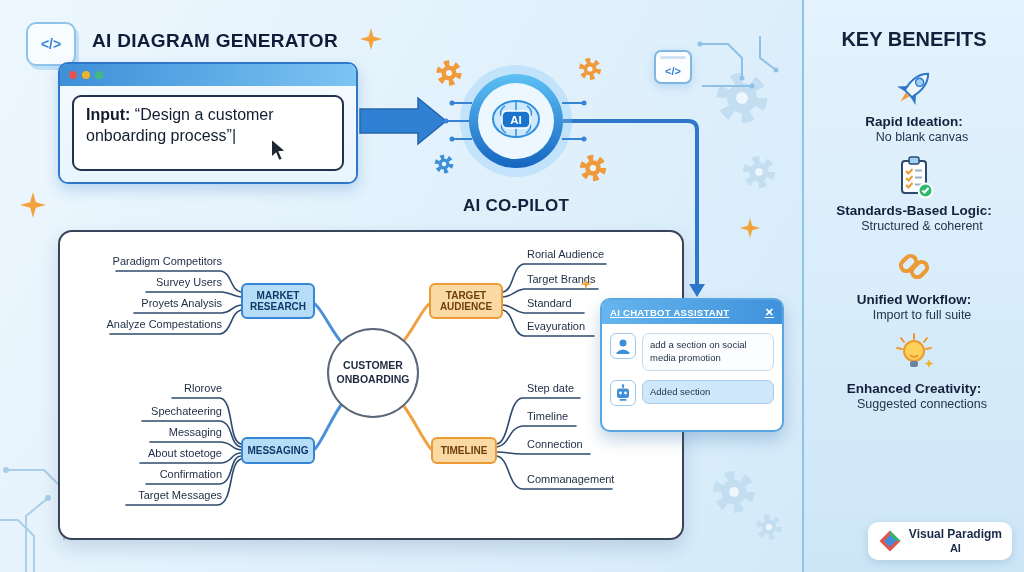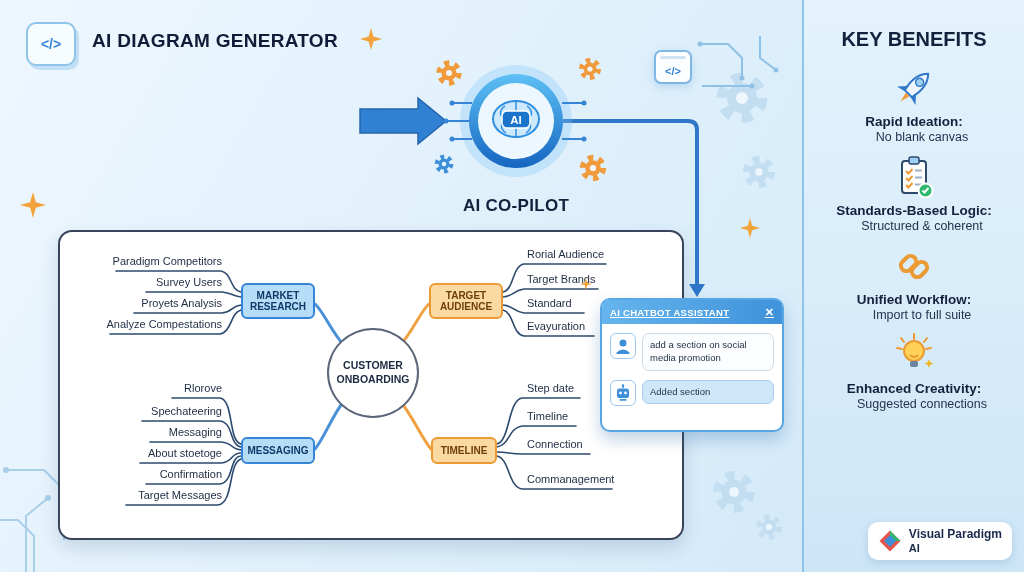--- a/index.html
+++ b/index.html
@@ -77,21 +77,21 @@
     background:linear-gradient(180deg,#e4f3fd,#cde6f7); border-left:2px solid #8ec4ea;
     display:flex; flex-direction:column; align-items:center; padding-top:28px; }
   .kb-title { font-size:20px; font-weight:800; color:#14213d; margin-bottom:14px; }
   .benefit { display:flex; flex-direction:column; align-items:center; margin-bottom:10px; text-align:center; }
   .benefit-icon { width:46px; height:46px; margin-bottom:3px; }
   .benefit-title { font-size:13.5px; font-weight:800; color:#14213d; }
   .benefit-desc { font-size:12.5px; color:#22344e; margin-top:1px;padding-left:16px; }
 
   .logo-card { position:absolute; bottom:12px; right:12px; background:#fff; border-radius:10px;
     padding:6px 10px; display:flex; align-items:center; gap:7px; box-shadow:0 3px 8px rgba(40,90,140,.18); }
-  .logo-text { display:flex; flex-direction:column; }
+  .logo-text { display:flex; flex-direction:column;align-items:center; }
   .logo-name { font-size:12px; font-weight:800; color:#1a2a4a; line-height:1.15; }
   .logo-sub { font-size:11px; font-weight:800; color:#1a2a4a; }
 
   .sparkle { position:absolute; background:#f2a33c;
     clip-path:polygon(50% 0,61% 39%,100% 50%,61% 61%,50% 100%,39% 61%,0 50%,39% 39%); }
 </style>
 </head>
 <body>
 
 <div class="stage">
@@ -201,20 +201,35 @@
       <path d="M 497,452 C 508,452 510,454 522,454 L 590,454"></path>
       <path d="M 497,456 C 510,459 508,487 522,489 L 612,489"></path>
     </g>
   </svg>
 
   <div class="abs code-card z3">
     <span>&lt;/&gt;</span>
   </div>
   <div class="abs app-title z3">AI DIAGRAM GENERATOR</div>
 
+  <div class="abs browser z3">
+    <div class="browser-bar">
+      <span class="dot" style="background:#e5534b"></span>
+      <span class="dot" style="background:#f0b429"></span>
+      <span class="dot" style="background:#43b97f"></span>
+    </div>
+    <div class="browser-body">
+      <div class="input-box">
+        <b>Input:</b><span> “Design a customer onboarding process”</span><span class="caret">|</span>
+      </div>
+      <svg class="abs" style="left:208px; top:52px; width:22px; height:24px" viewBox="0 0 16 22">
+        <path d="M1 1 L14 12 L8.2 12.6 L11.2 19.4 L8 20.8 L5.2 14 L1 17.8 Z" fill="#1c2733" stroke="#fff" stroke-width="1.2"></path>
+      </svg>
+    </div>
+  </div>
 
   <div class="abs ai-badge z3">AI</div>
   <div class="abs copilot-label z3">AI CO-PILOT</div>
 
   <div class="abs mini-window z3">
     <span>&lt;/&gt;</span>
   </div>
 
   <div class="abs center-node z3">CUSTOMER ONBOARDING</div>
 

